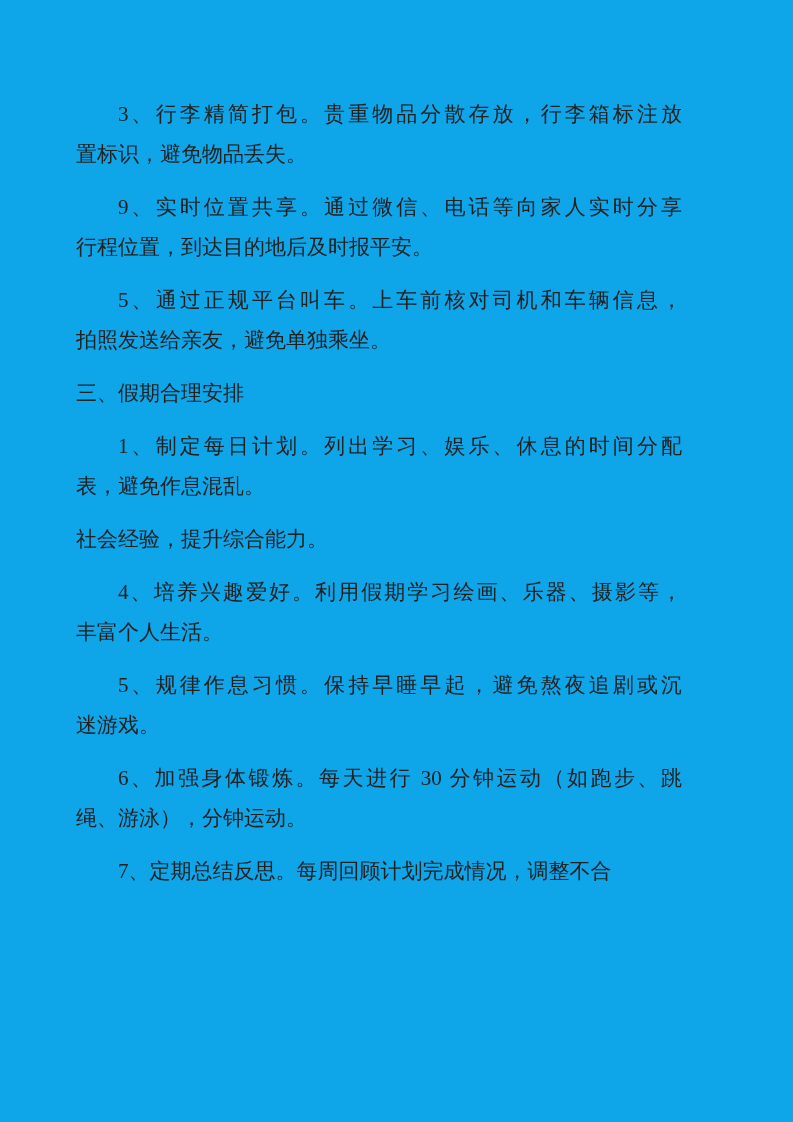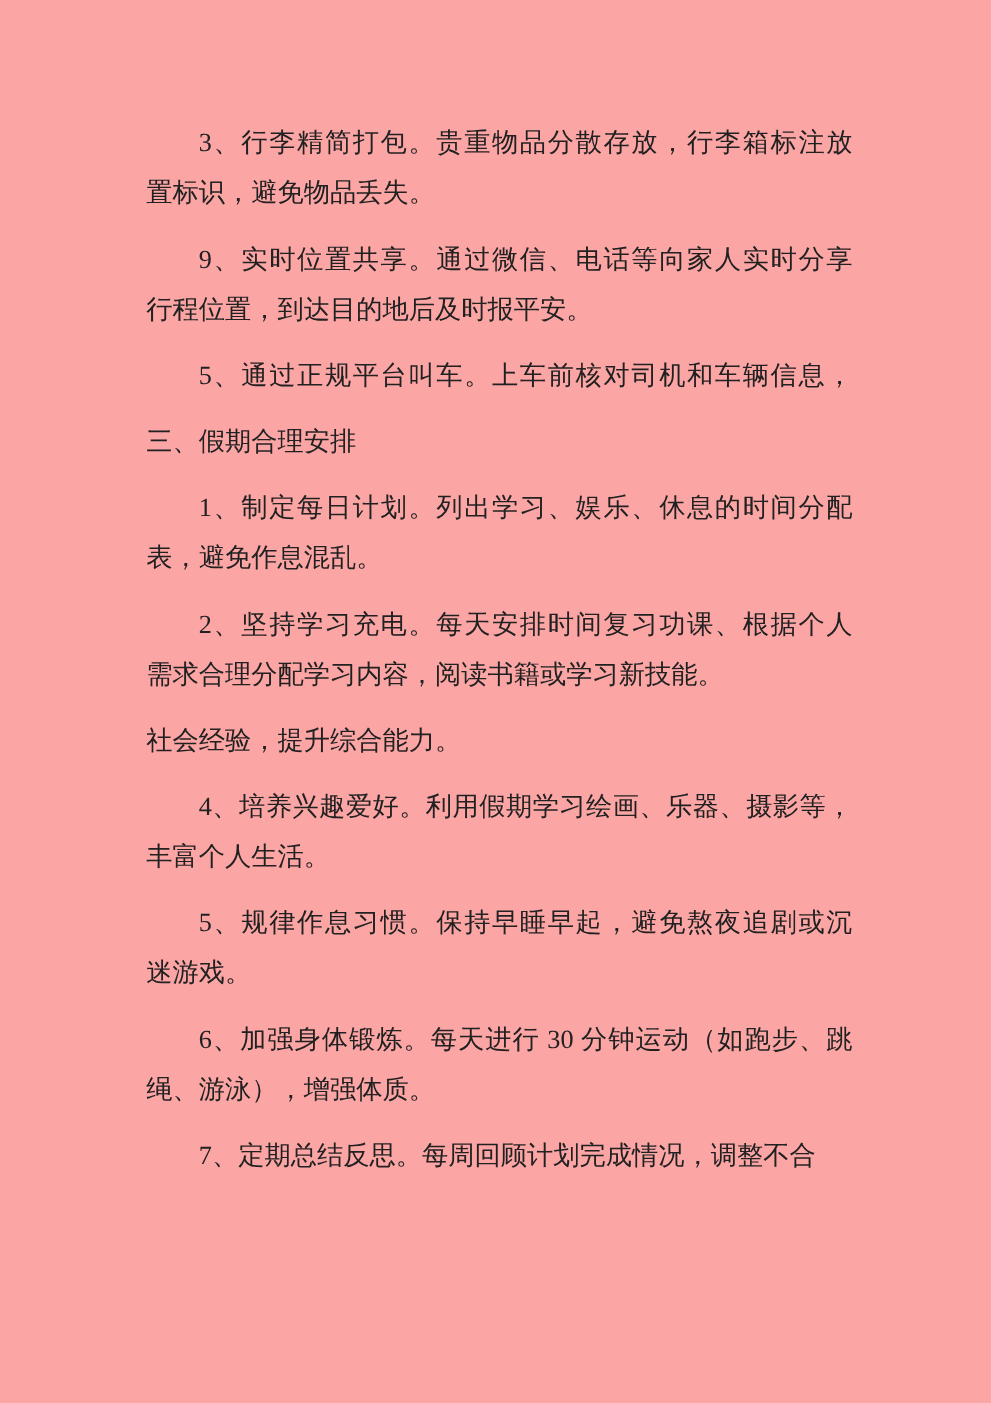--- a/index.html
+++ b/index.html
@@ -5,23 +5,23 @@
   html, body {
     margin: 0;
     padding: 0;
     background: #ffffff;
   }
   .page {
     position: relative;
     width: 793px;
     height: 1122px;
     box-sizing: border-box;
-    background: #fca5a5;
+    background: #0ea5e9;
     overflow: hidden;
-    padding: 94px 111px 0 117px;
+    padding: 94px 111px 0 76px;
     font-family: "Liberation Serif", "DejaVu Serif", serif;
     font-size: 21px;
     line-height: 40px;
     color: #212121;
   }
   .doc-body {
     width: 100%;
   }
   .para {
     margin: 0 0 13px 0;
@@ -50,44 +50,41 @@
       <div class="para">
         <span class="line indent justify">3、行李精简打包。贵重物品分散存放，行李箱标注放</span>
         <span class="line">置标识，避免物品丢失。</span>
       </div>
       <div class="para">
         <span class="line indent justify">9、实时位置共享。通过微信、电话等向家人实时分享</span>
         <span class="line">行程位置，到达目的地后及时报平安。</span>
       </div>
       <div class="para">
         <span class="line indent justify">5、通过正规平台叫车。上车前核对司机和车辆信息，</span>
+        <span class="line">拍照发送给亲友，避免单独乘坐。</span>
       </div>
       <div class="para heading">
         <span class="line">三、假期合理安排</span>
       </div>
       <div class="para">
         <span class="line indent justify">1、制定每日计划。列出学习、娱乐、休息的时间分配</span>
         <span class="line">表，避免作息混乱。</span>
-      </div>
-      <div class="para">
-        <span class="line indent justify">2、坚持学习充电。每天安排时间复习功课、根据个人</span>
-        <span class="line">需求合理分配学习内容，阅读书籍或学习新技能。</span>
       </div>
       <div class="para">
         <span class="line">社会经验，提升综合能力。</span>
       </div>
       <div class="para">
         <span class="line indent justify">4、培养兴趣爱好。利用假期学习绘画、乐器、摄影等，</span>
         <span class="line">丰富个人生活。</span>
       </div>
       <div class="para">
         <span class="line indent justify">5、规律作息习惯。保持早睡早起，避免熬夜追剧或沉</span>
         <span class="line">迷游戏。</span>
       </div>
       <div class="para">
         <span class="line indent justify">6、加强身体锻炼。每天进行 30 分钟运动（如跑步、跳</span>
-        <span class="line">绳、游泳），增强体质。</span>
+        <span class="line">绳、游泳），分钟运动。</span>
       </div>
       <div class="para">
         <span class="line indent">7、定期总结反思。每周回顾计划完成情况，调整不合</span>
       </div>
     </div>
 </div>
 
 </body></html>

